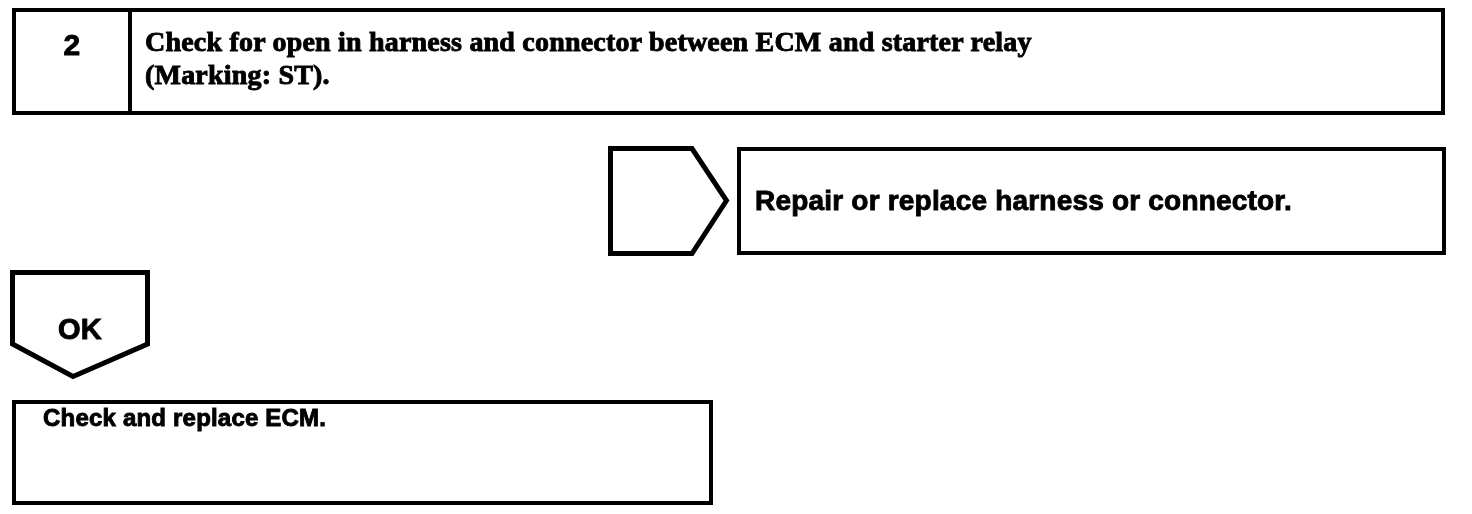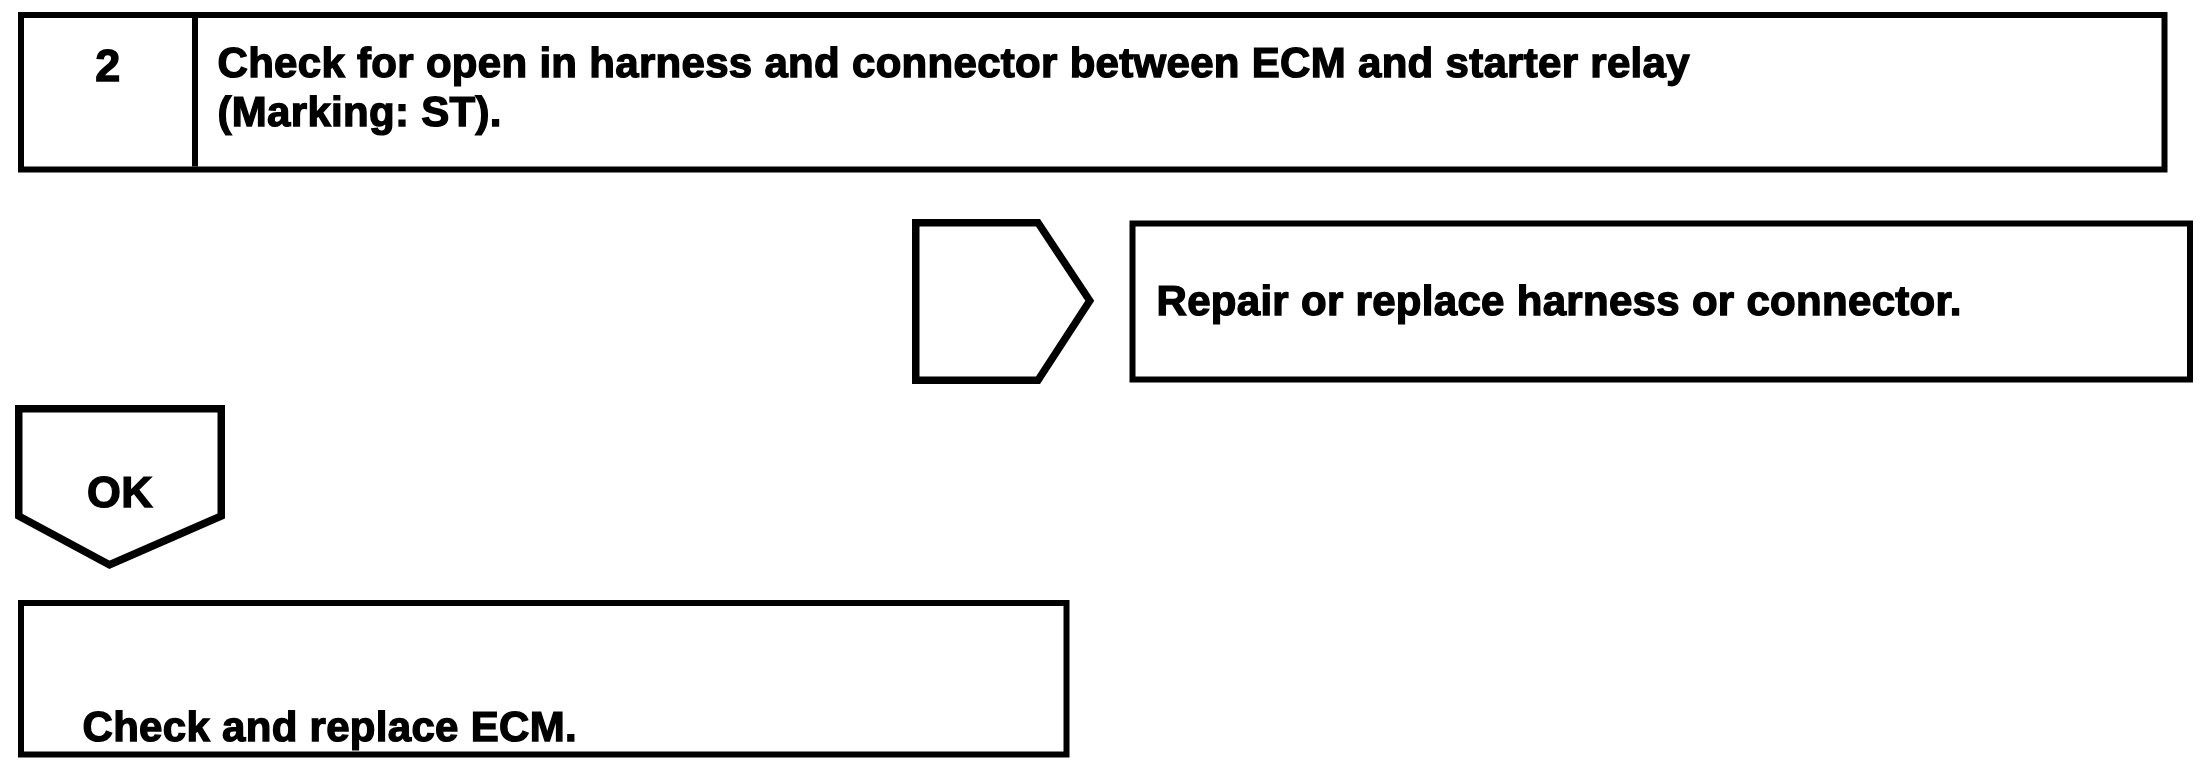--- a/index.html
+++ b/index.html
@@ -40,20 +40,21 @@
     display: flex;
     justify-content: center;
     padding-top: 16px;
     font-size: 30px;
   }
   #step-text-cell {
     flex: 1;
     padding: 13px 16px 0 13px;
     font-size: 28px;
     line-height: 33px;
+    font-family: Liberation Serif, serif;
   }
   
   #ng-connector {
     position: absolute;
     left: 608px; top: 146px;
     width: 122px; height: 110px;
   }
   #ng-label-layer {
     position: absolute;
     left: 608px; top: 146px;
@@ -64,21 +65,20 @@
     font-size: 28px;
   }
   
   #ng-result-box {
     left: 737px; top: 147px;
     width: 709px; height: 108px;
     display: flex;
     align-items: center;
     padding-left: 14px;
     font-size: 28px;
-    margin-left: 16px;
   }
   
   #ok-connector {
     position: absolute;
     left: 10px; top: 270px;
     width: 140px; height: 110px;
   }
   #ok-label-layer {
     position: absolute;
     left: 10px; top: 270px;
@@ -86,23 +86,23 @@
     display: flex;
     align-items: flex-end;
     justify-content: center;
     font-size: 29px;
   }
   
   #ok-result-box {
     left: 12px; top: 400px;
     width: 701px; height: 105px;
     display: flex;
-    align-items: flex-end;
-    padding-left: 39px;
-    font-size: 28px;
+    align-items: flex-start;
+    padding-left: 27px;
+    font-size: 24px;
   }
   svg polygon {
     fill: #ffffff;
     stroke: #000000;
     stroke-width: 5;
     stroke-linejoin: miter;
   }
 </style>
 </head>
 <body>

